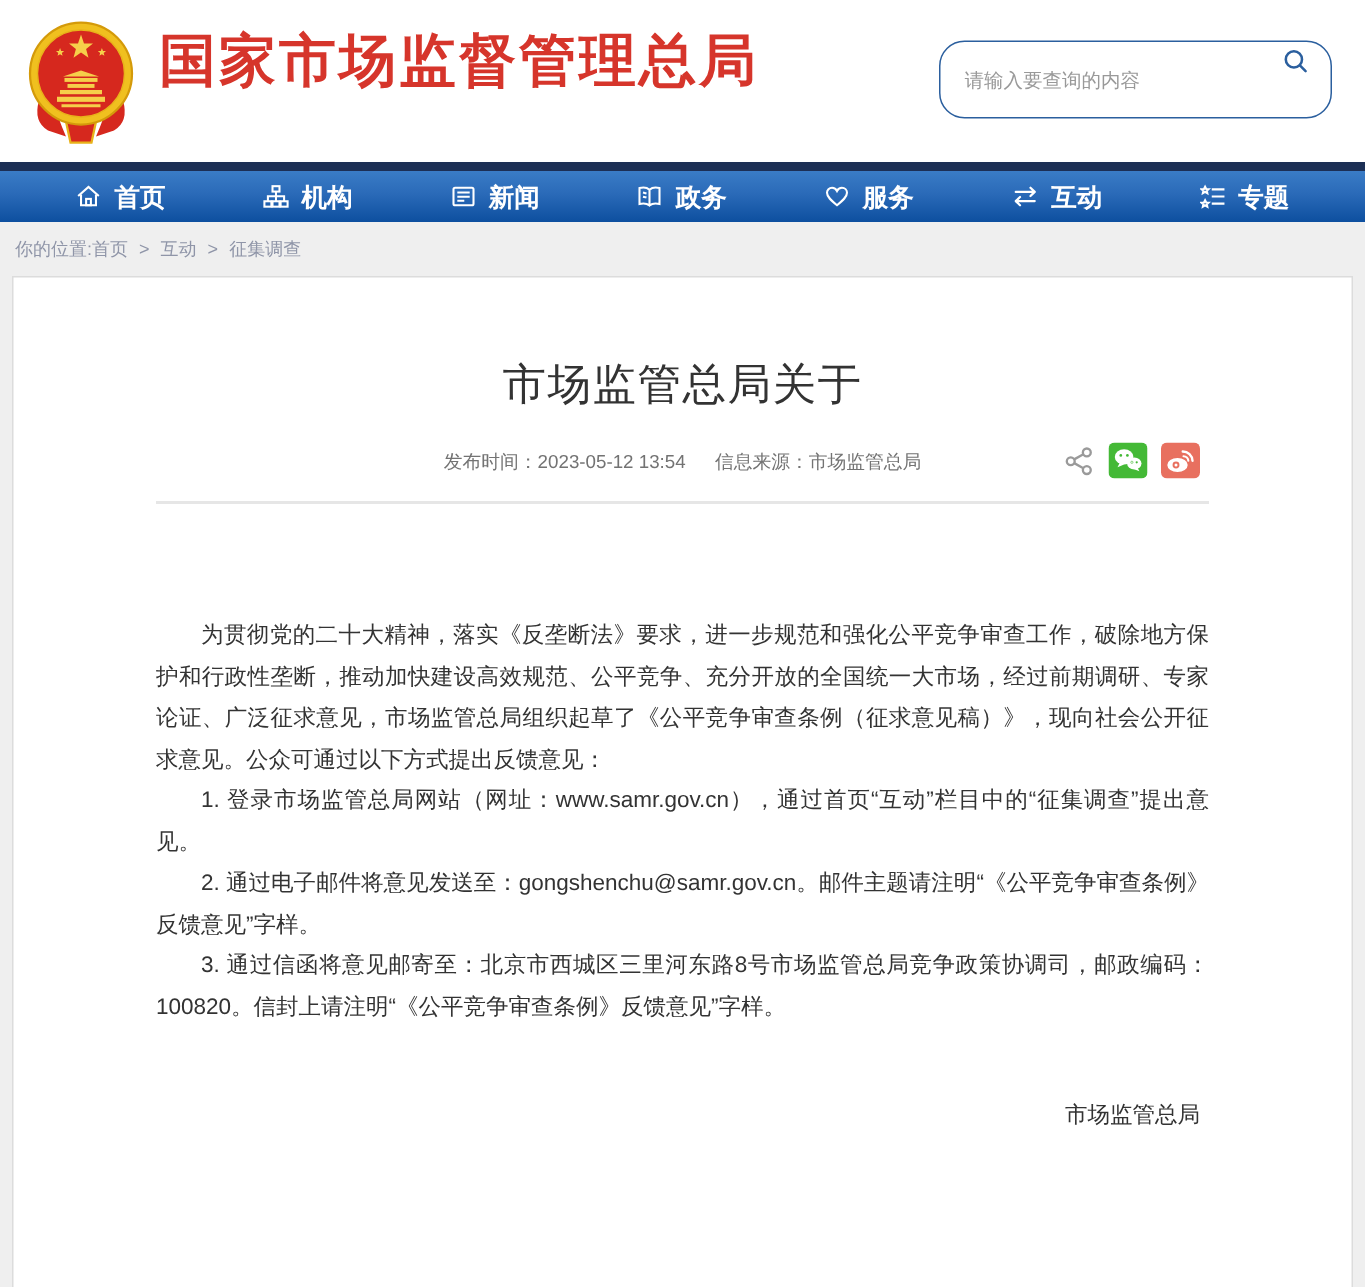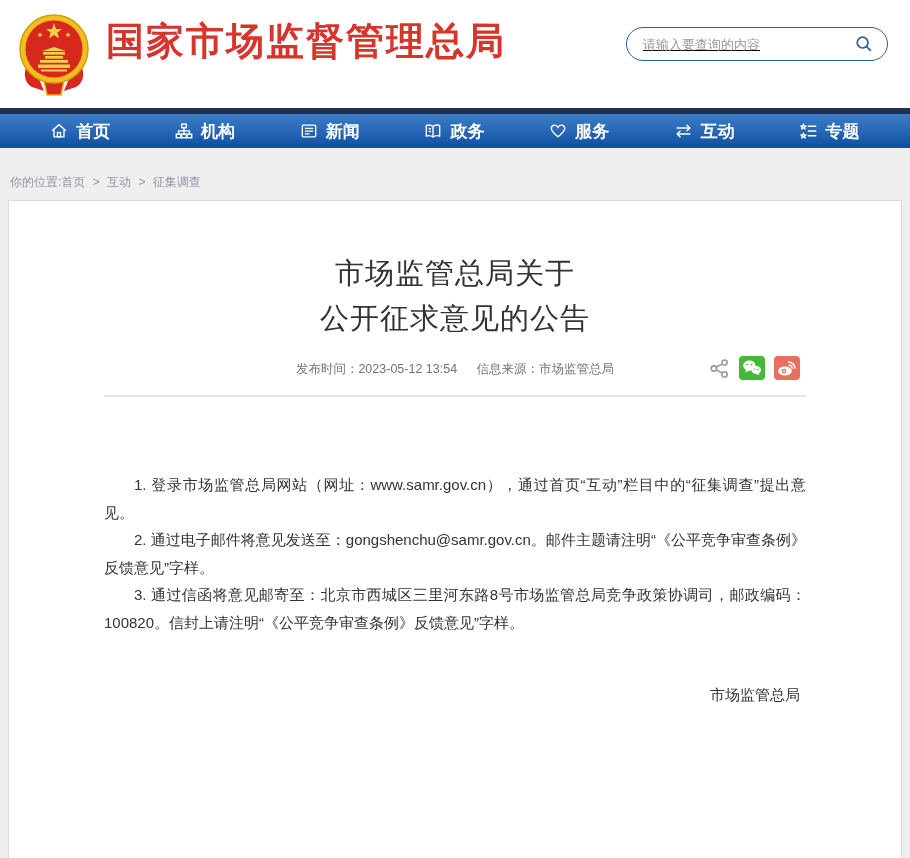--- a/index.html
+++ b/index.html
@@ -10,38 +10,38 @@
     position:relative;
   }
   
   .header { height:108px; background:#ffffff; position:relative; }
   .logo-wrap { position:absolute; left:14px; top:11px; width:560px; height:88px; display:flex; align-items:flex-start; cursor:pointer; }
   .emblem { width:80px; height:86px; flex:0 0 auto; }
   .titles { margin-left:12px; padding-top:9px; }
   .site-title { color:#d6352b; font-size:38px; font-weight:bold; letter-spacing:2px; line-height:42px; }
   .site-subtitle { color:#d6352b; font-size:15px; font-weight:bold; letter-spacing:3.2px; margin-top:7px; white-space:nowrap; }
   .search-box {
-    position:absolute; right:22px; top:27px; width:262px; height:34px;
+    position:absolute; right:22px; top:27px; width:262px; height:52px;
     border:1px solid #2b5f9e; border-radius:17px; background:#fff;
-    display:flex; align-items:center; padding:0 10px 0 16px;text-decoration:underline;
+    display:flex; padding:0 10px 0 16px;
   }
   .search-input { border:none; outline:none; flex:1; font-size:13px; color:#333; background:transparent; }
   .search-input::placeholder { color:#999; }
   .search-btn { border:none; background:transparent; cursor:pointer; width:26px; height:26px; display:flex; align-items:center; justify-content:center; }
   
   .nav { height:40px; position:relative; }
   .nav-topline { height:6px; background:#1c2f55; }
   .nav-bar {
     height:34px; background:linear-gradient(#3a7cc6,#2a6ab8 45%,#0d4f9f);
     display:flex; justify-content:space-around; align-items:center; padding:0 18px;
   }
   .nav-item { display:flex; align-items:center; gap:8px; color:#fff; font-size:17px; font-weight:bold; cursor:pointer; }
   .nav-item svg { display:block; }
   
-  .breadcrumb { padding:10px 0 0 10px; font-size:12px; color:#8f95a8; height:36px;margin-top:16px; }
+  .breadcrumb { padding:10px 0 0 10px; font-size:12px; color:#8f95a8; height:36px; }
   .breadcrumb .crumb { color:#8f95a8; cursor:pointer; }
   .breadcrumb .sep { margin:0 4px; }
   
   .card {
     margin:0 8px; background:#fff; border:1px solid #dcdcdc;
     height:858px; padding-top:50px;
   }
   .article-inner { padding:0 95px; }
   .article-title { text-align:center; color:#333; font-size:29px; line-height:45px; font-weight:500; letter-spacing:1px; }
   .meta-row { position:relative; margin-top:15px; height:26px; }
@@ -169,21 +169,20 @@
   <span class="sep">&gt;</span>
   <span class="crumb">互动</span>
   <span class="sep">&gt;</span>
   <span class="crumb">征集调查</span>
 </div>
 
 <div class="card">
   <div class="article-inner">
     <div class="article-title">
       <div>市场监管总局关于</div>
-      <div>公开征求意见的公告</div>
     </div>
 
     <div class="meta-row">
       <div class="meta-center">
         <span class="meta-part">
           <span>发布时间：</span><span>2023-05-12 13:54</span>
         </span>
         <span class="meta-part">
           <span>信息来源：</span><span>市场监管总局</span>
         </span>
@@ -219,20 +218,21 @@
             <path d="M14.5 6 A6.5 6.5 0 0 1 21 12.2" fill="none" stroke="#fff" stroke-width="1.6" stroke-linecap="round"></path>
             <path d="M15 9.2 A3.2 3.2 0 0 1 18.2 12.2" fill="none" stroke="#fff" stroke-width="1.4" stroke-linecap="round"></path>
           </svg>
         </button>
       </div>
     </div>
 
     <div class="divider"></div>
 
     <div class="body-text">
+      <p>为贯彻党的二十大精神，落实《反垄断法》要求，进一步规范和强化公平竞争审查工作，破除地方保护和行政性垄断，推动加快建设高效规范、公平竞争、充分开放的全国统一大市场，经过前期调研、专家论证、广泛征求意见，市场监管总局组织起草了《公平竞争审查条例（征求意见稿）》，现向社会公开征求意见。公众可通过以下方式提出反馈意见：</p>
       <p>1. 登录市场监管总局网站（网址：www.samr.gov.cn），通过首页“互动”栏目中的“征集调查”提出意见。</p>
       <p>2. 通过电子邮件将意见发送至：gongshenchu@samr.gov.cn。邮件主题请注明“《公平竞争审查条例》反馈意见”字样。</p>
       <p>3. 通过信函将意见邮寄至：北京市西城区三里河东路8号市场监管总局竞争政策协调司，邮政编码：100820。信封上请注明“《公平竞争审查条例》反馈意见”字样。</p>
     </div>
 
     <div class="signature">
       <div>市场监管总局</div>
 
     </div>
   </div>

